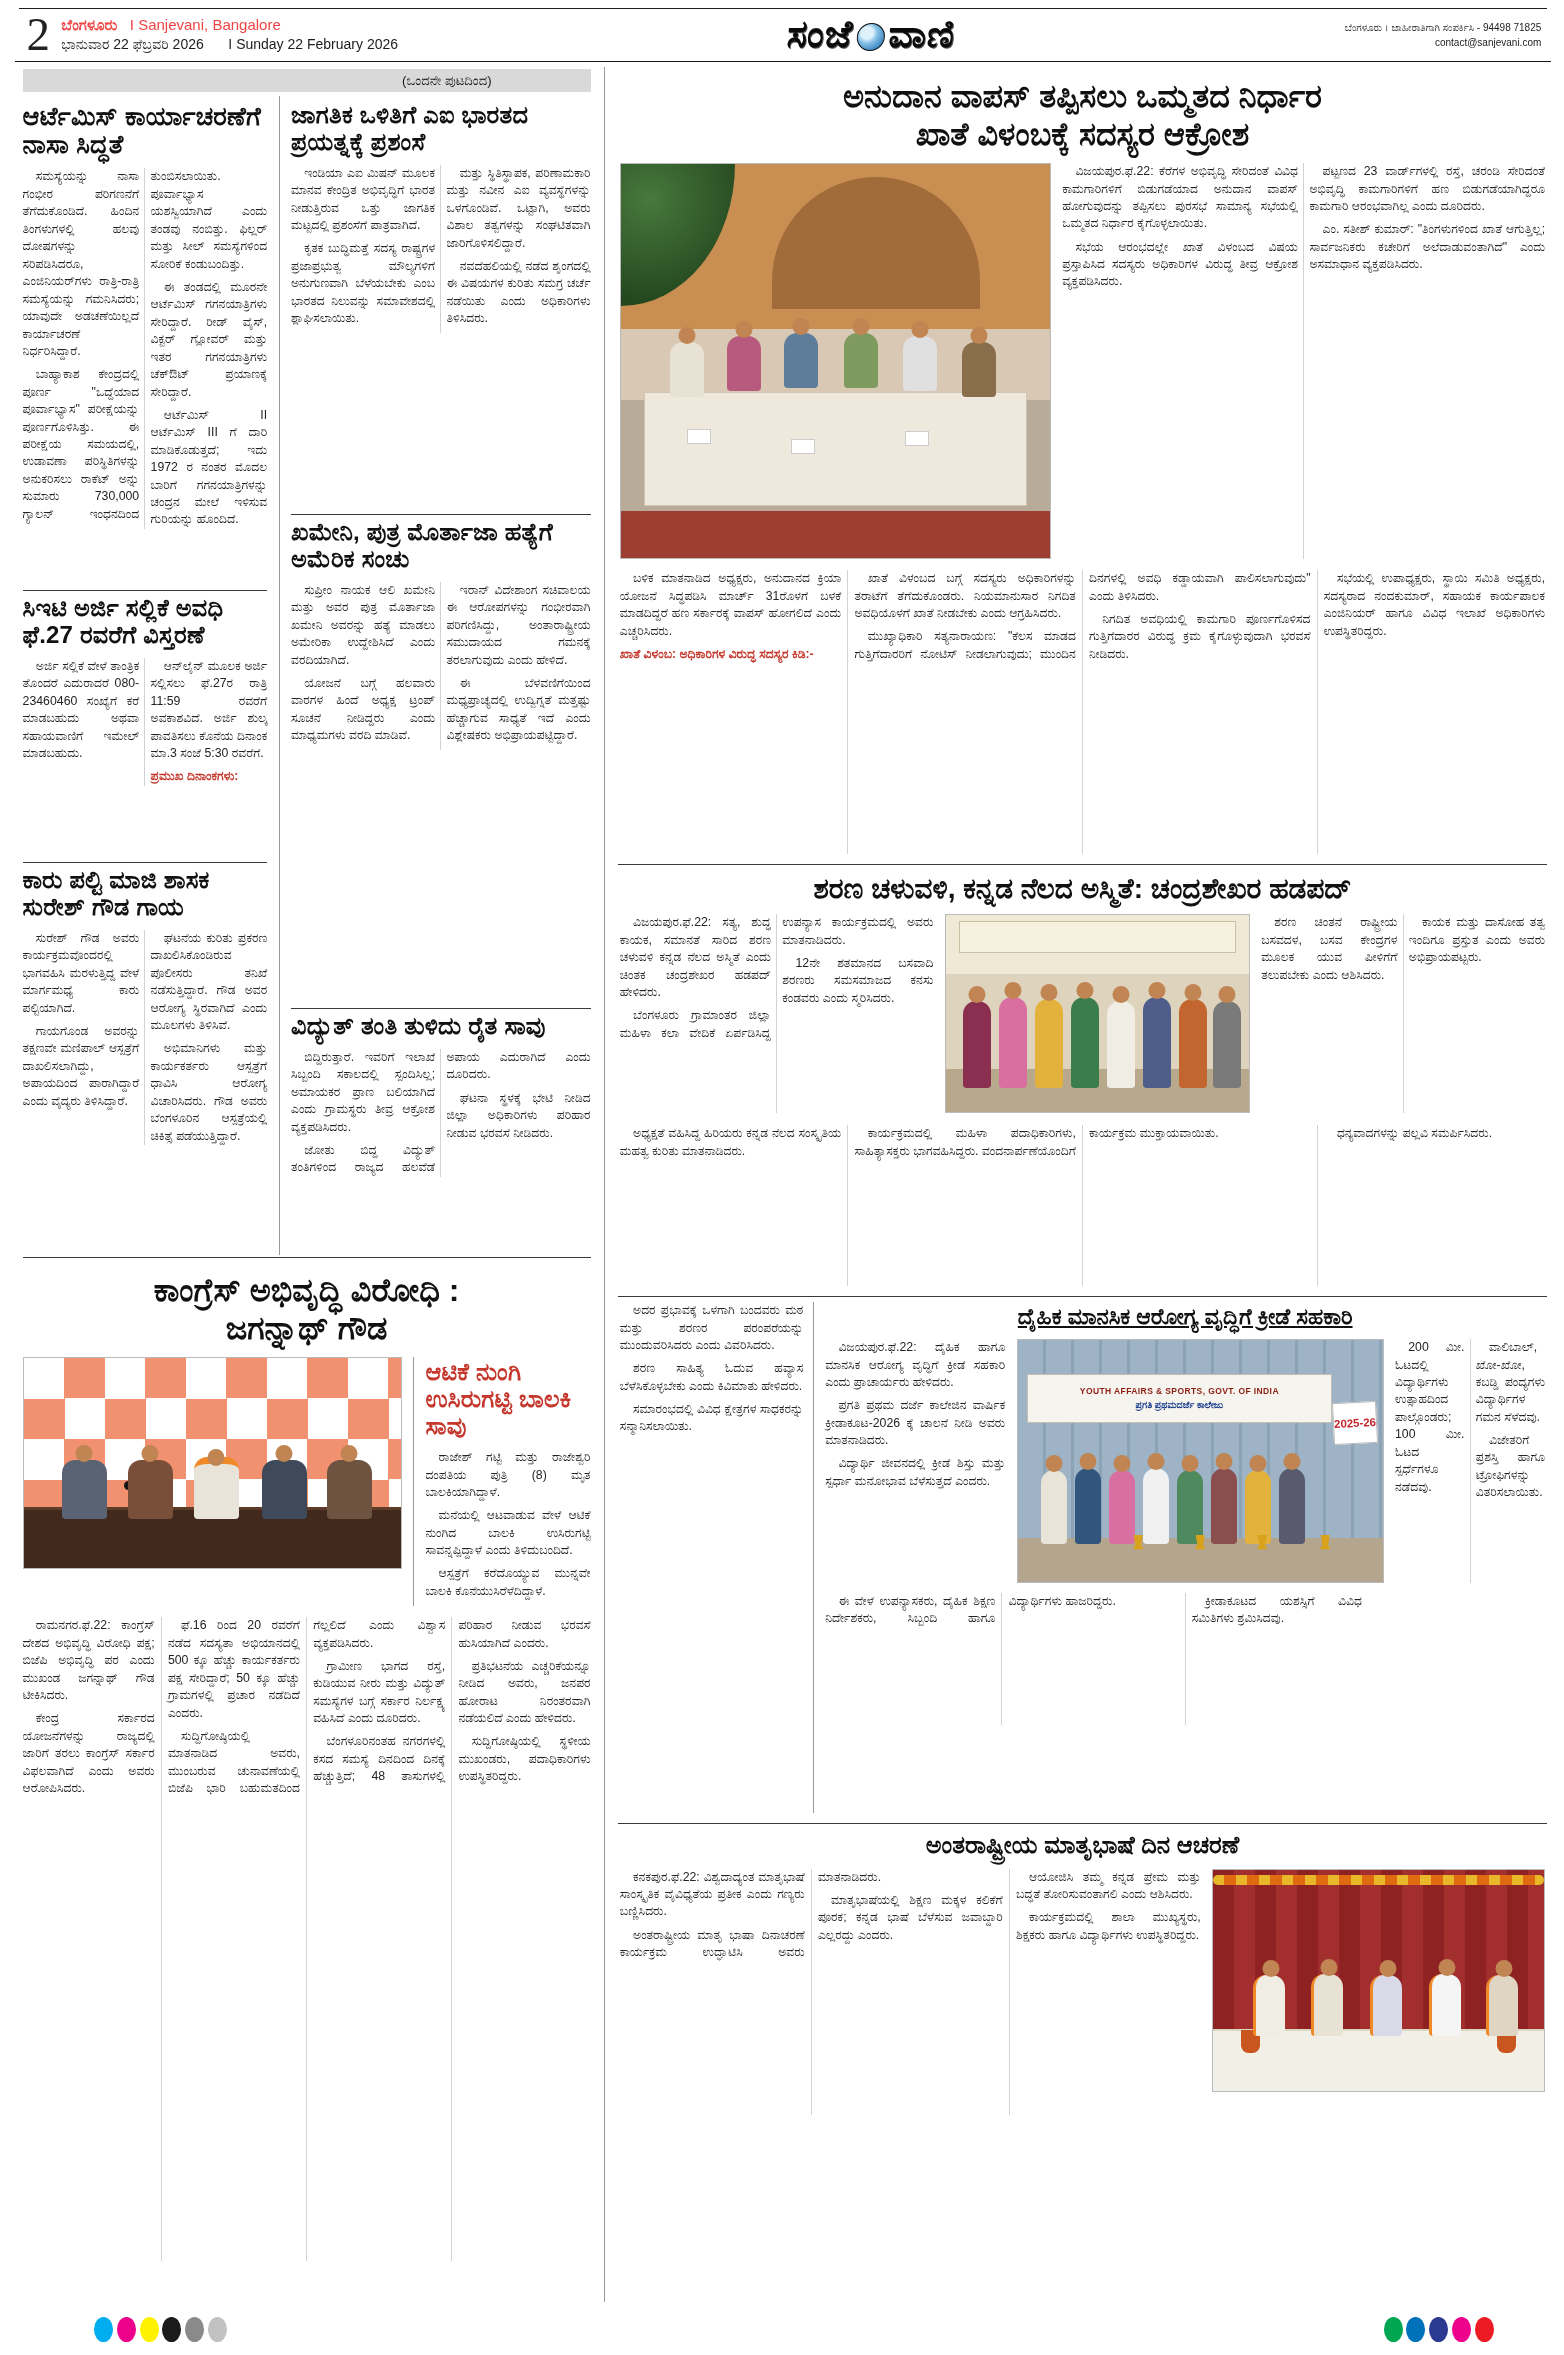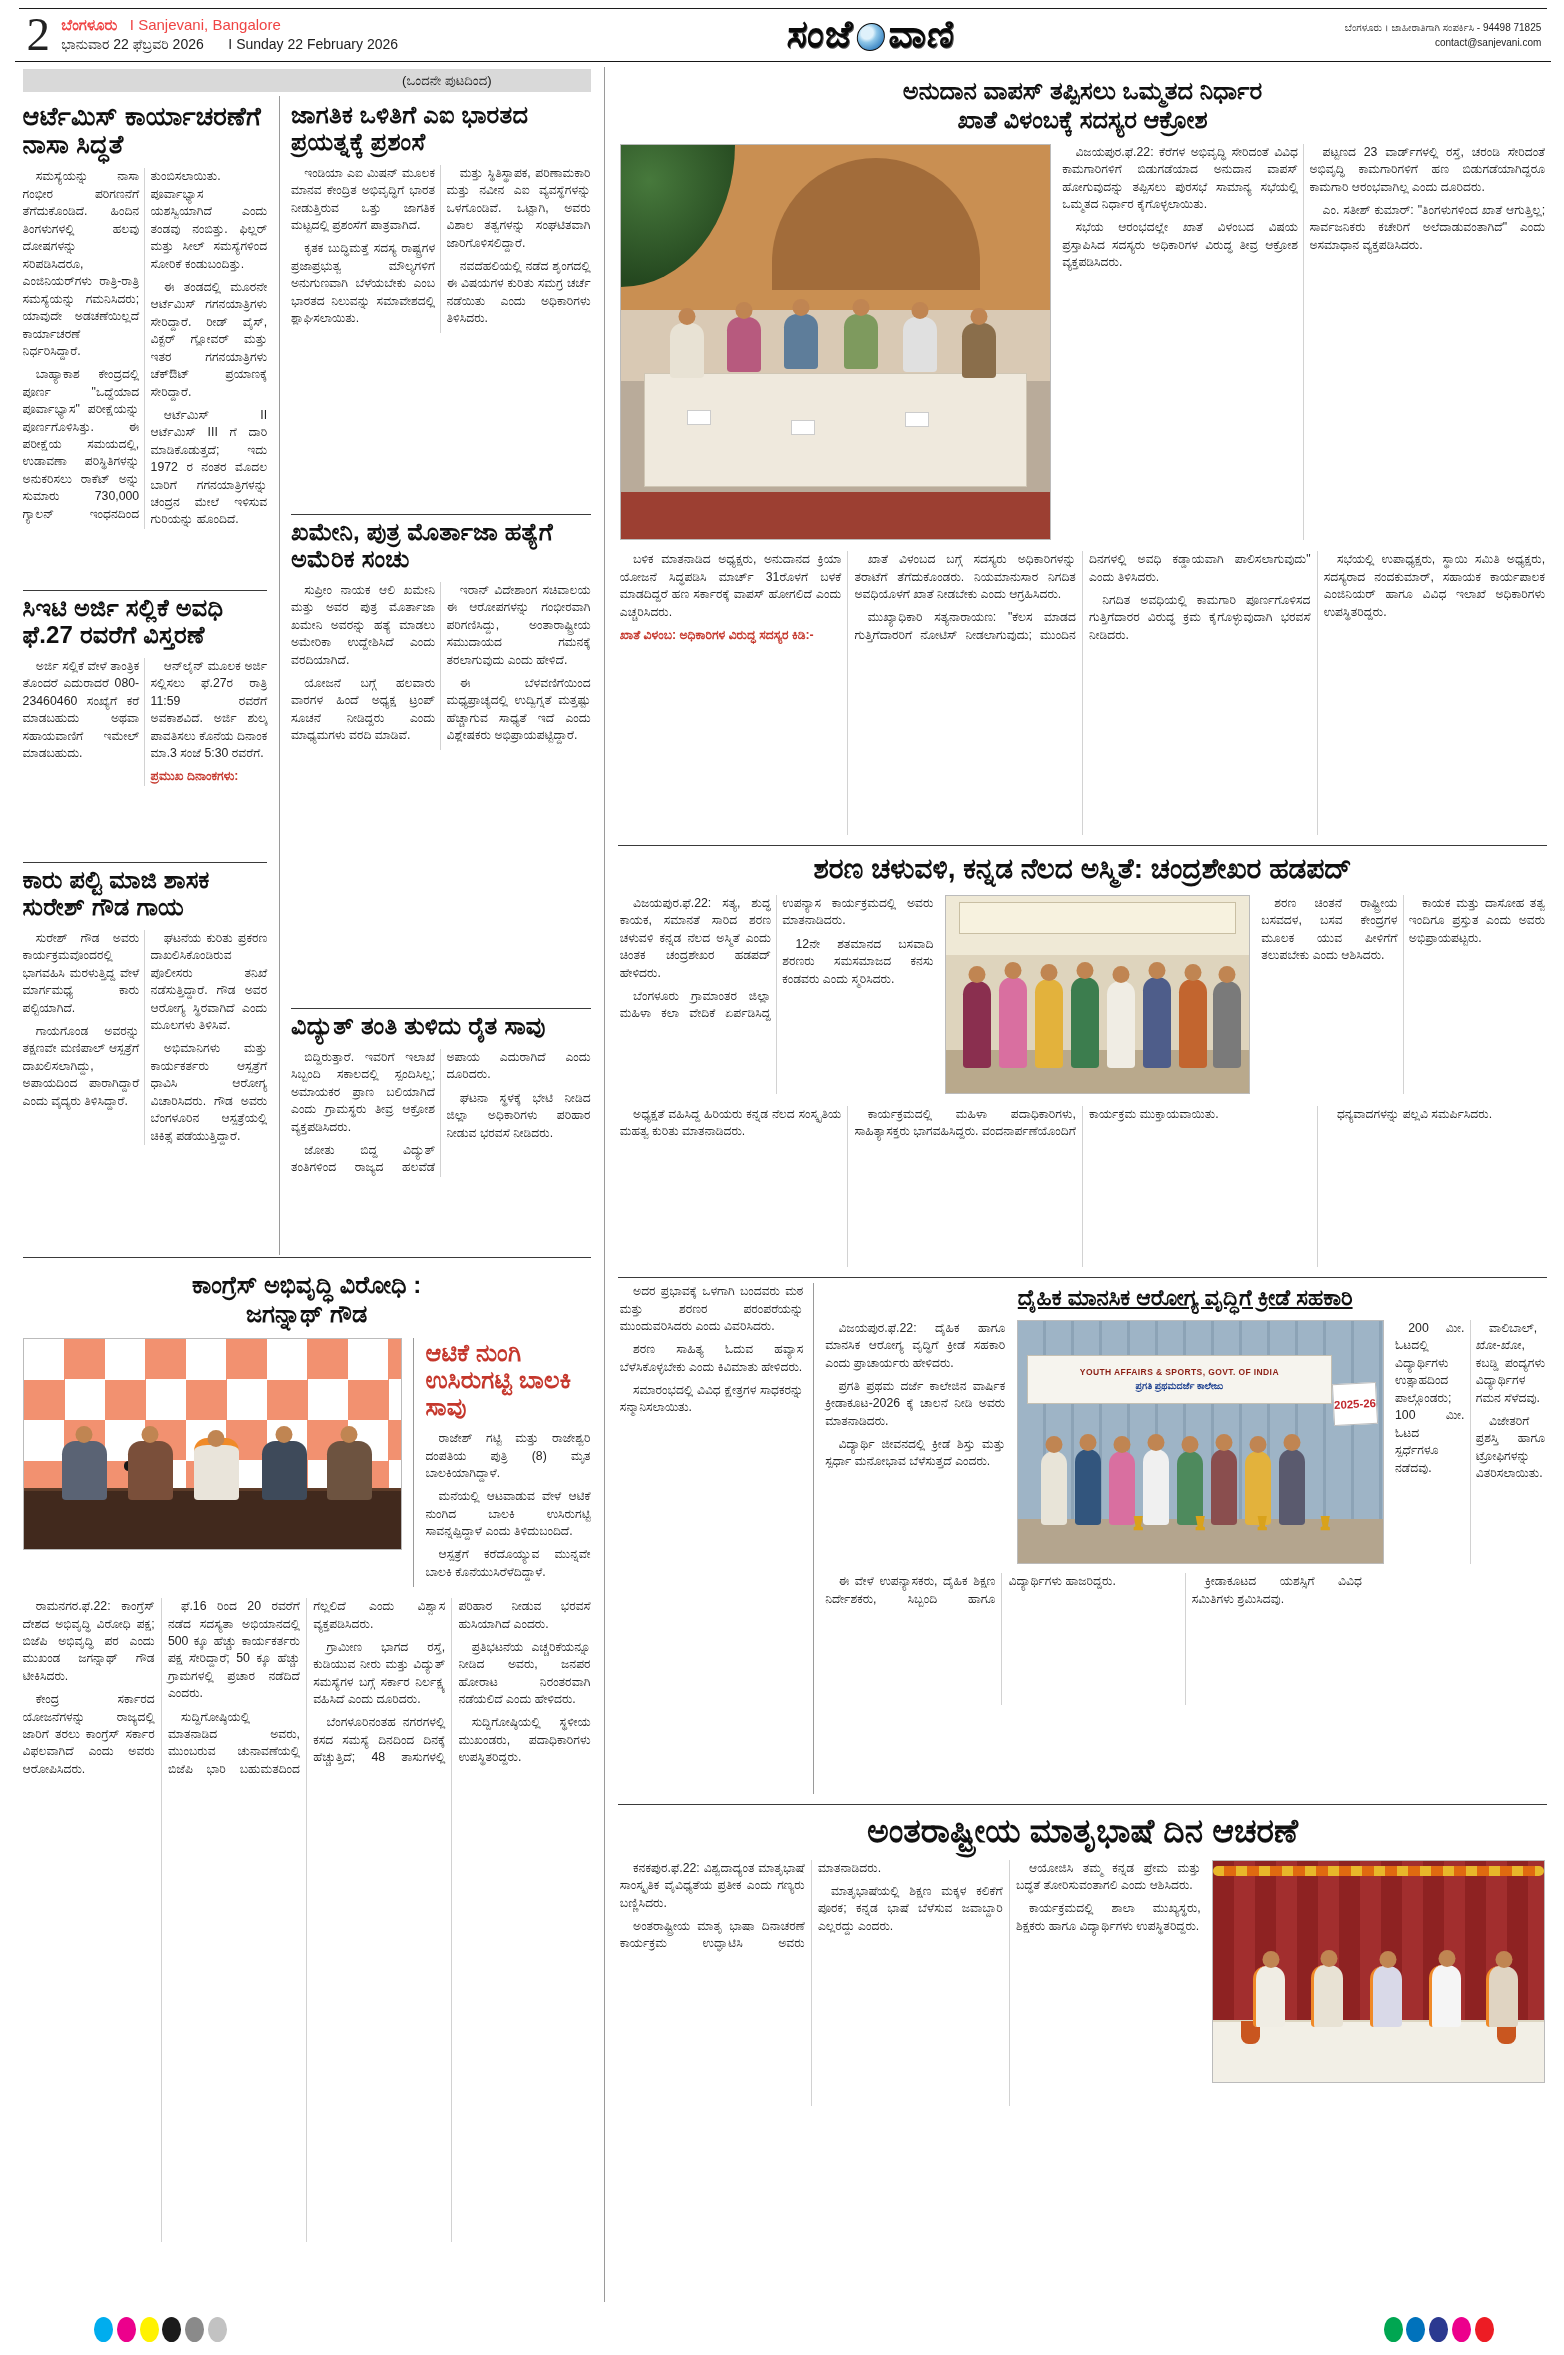--- a/index.html
+++ b/index.html
@@ -41,21 +41,21 @@
   .left-cols{display:grid;grid-template-columns:257px 1fr;gap:0;}
   .lcol1{padding-right:11.4px;border-right:0.9px solid var(--rule);}
   .lcol2{padding-left:11.4px;}
 
   .art{padding:3.8px 0 9.5px 0;}
   .art + .art{border-top:0.9px solid #3a3a3a;margin-top:1.9px;padding-top:2px;}
 
   .h-col{font-size:25.6px;font-weight:800;line-height:1.12;color:var(--ink);margin:1.9px 0 9.5px 0;letter-spacing:0.2px;}
   .h-col.small{font-size:24px;}
   .h-red{color:var(--red);}
-  .h-big{font-size:24px;font-weight:800;line-height:1.2;color:var(--ink);text-align:center;margin:3.8px 0 9.5px 0;}
+  .h-big{font-size:32px;font-weight:800;line-height:1.2;color:var(--ink);text-align:center;margin:3.8px 0 9.5px 0;}
   .h-mid{font-size:28px;font-weight:800;line-height:1.15;color:var(--ink);text-align:center;margin:1.9px 0 9.5px 0;}
 
   .cols2{columns:2;column-gap:11.4px;column-rule:0.9px solid #d2d2d2;}
   .cols3{columns:3;column-gap:13.2px;column-rule:0.9px solid #d2d2d2;}
   .cols4{columns:4;column-gap:13.2px;column-rule:0.9px solid #d2d2d2;}
   .para{font-size:12.3px;line-height:1.42;text-align:justify;text-indent:13.2px;margin-bottom:5.7px;color:#232323;}
   .red-sub{color:var(--red);font-weight:700;text-indent:0;}
 
   
   .row{display:flex;gap:11.4px;}
@@ -369,21 +369,21 @@
             </div>
             <div class="cols4" style="margin-top:9.5px;min-height:132px;">
                 <p class="para">ಈ ವೇಳೆ ಉಪನ್ಯಾಸಕರು, ದೈಹಿಕ ಶಿಕ್ಷಣ ನಿರ್ದೇಶಕರು, ಸಿಬ್ಬಂದಿ ಹಾಗೂ ವಿದ್ಯಾರ್ಥಿಗಳು ಹಾಜರಿದ್ದರು.</p>
                 <p class="para">ಕ್ರೀಡಾಕೂಟದ ಯಶಸ್ಸಿಗೆ ವಿವಿಧ ಸಮಿತಿಗಳು ಶ್ರಮಿಸಿದವು.</p>
               </div>
           </div>
         </div>
       </section>
 
       <section class="sec" style="flex:1;">
-        <div class="h-mid" style="font-size:33px;">ಅಂತರಾಷ್ಟ್ರೀಯ ಮಾತೃಭಾಷೆ ದಿನ ಆಚರಣೆ</div>
+        <div class="h-mid" style="font-size:24px;">ಅಂತರಾಷ್ಟ್ರೀಯ ಮಾತೃಭಾಷೆ ದಿನ ಆಚರಣೆ</div>
         <div class="row">
           <div class="grow cols3" style="min-height:246px;">
               <p class="para">ಕನಕಪುರ.ಫೆ.22: ವಿಶ್ವದಾದ್ಯಂತ ಮಾತೃಭಾಷೆ ಸಾಂಸ್ಕೃತಿಕ ವೈವಿಧ್ಯತೆಯ ಪ್ರತೀಕ ಎಂದು ಗಣ್ಯರು ಬಣ್ಣಿಸಿದರು.</p>
               <p class="para">ಅಂತರಾಷ್ಟ್ರೀಯ ಮಾತೃ ಭಾಷಾ ದಿನಾಚರಣೆ ಕಾರ್ಯಕ್ರಮ ಉದ್ಘಾಟಿಸಿ ಅವರು ಮಾತನಾಡಿದರು.</p>
               <p class="para">ಮಾತೃಭಾಷೆಯಲ್ಲಿ ಶಿಕ್ಷಣ ಮಕ್ಕಳ ಕಲಿಕೆಗೆ ಪೂರಕ; ಕನ್ನಡ ಭಾಷೆ ಬೆಳೆಸುವ ಜವಾಬ್ದಾರಿ ಎಲ್ಲರದ್ದು ಎಂದರು.</p>
               <p class="para">ಆಯೋಜಿಸಿ ತಮ್ಮ ಕನ್ನಡ ಪ್ರೇಮ ಮತ್ತು ಬದ್ಧತೆ ತೋರಿಸುವಂತಾಗಲಿ ಎಂದು ಆಶಿಸಿದರು.</p>
               <p class="para">ಕಾರ್ಯಕ್ರಮದಲ್ಲಿ ಶಾಲಾ ಮುಖ್ಯಸ್ಥರು, ಶಿಕ್ಷಕರು ಹಾಗೂ ವಿದ್ಯಾರ್ಥಿಗಳು ಉಪಸ್ಥಿತರಿದ್ದರು.</p>
             </div>
           <div class="photo ph-mother">
             <div class="mo-garland"></div>

